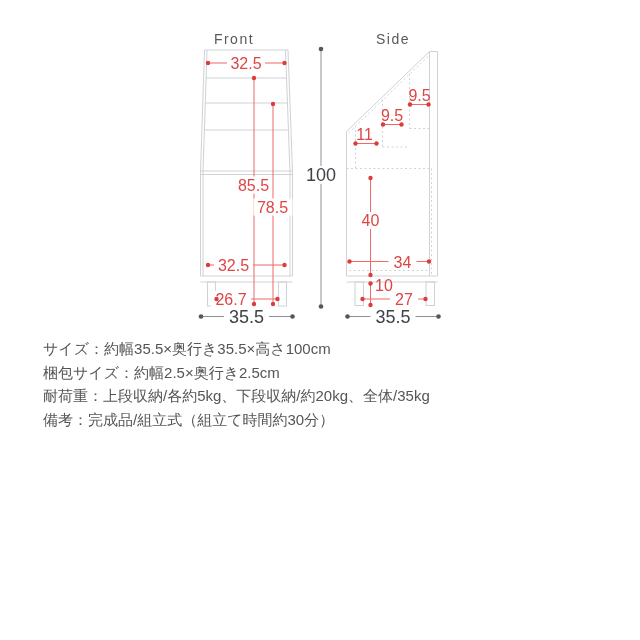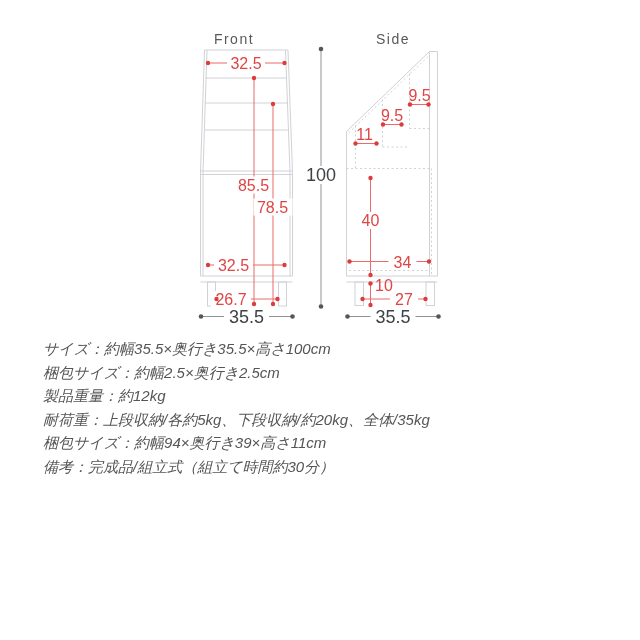--- a/index.html
+++ b/index.html
@@ -19,21 +19,20 @@
   .red-text{fill:#df4545;font-size:16px;}
   .red-dot{fill:#dc3c3c;}
   .gray-line{stroke:#8f9194;stroke-width:1;}
   .gray-dot{fill:#54575a;}
   .gray-text{fill:#3f4347;font-size:18px;}
   .knock{fill:#ffffff;}
   .specs{
     position:absolute;left:43px;top:337px;width:580px;
     font-size:15px;line-height:23.5px;color:#555555;
     white-space:nowrap;
-    font-style:italic;
   }
   .spec-line{height:23.5px;}
   .spec-line.indent{padding-left:100px;}
   .note-marker{color:#e16060;}
 </style>
 </head>
 <body>
 
 <div class="page">
 
@@ -199,19 +198,17 @@
         <circle class="gray-dot" cx="438.5" cy="316.5" r="2.3"></circle>
         <text class="gray-text" x="393" y="322.5" text-anchor="middle">35.5</text>
       </g>
     </g>
   </svg>
 
   
   <div class="specs">
     <div class="spec-line">サイズ：約幅35.5×奥行き35.5×高さ100cm</div>
     <div class="spec-line">梱包サイズ：約幅2.5×奥行き2.5cm</div>
-    <div class="spec-line">製品重量：約12kg</div>
     <div class="spec-line">耐荷重：上段収納/各約5kg、下段収納/約20kg、全体/35kg</div>
-    <div class="spec-line">梱包サイズ：約幅94×奥行き39×高さ11cm</div>
     <div class="spec-line">備考：完成品/組立式（組立て時間約30分）</div>
   </div>
 
 </div>
 
 </body></html>

